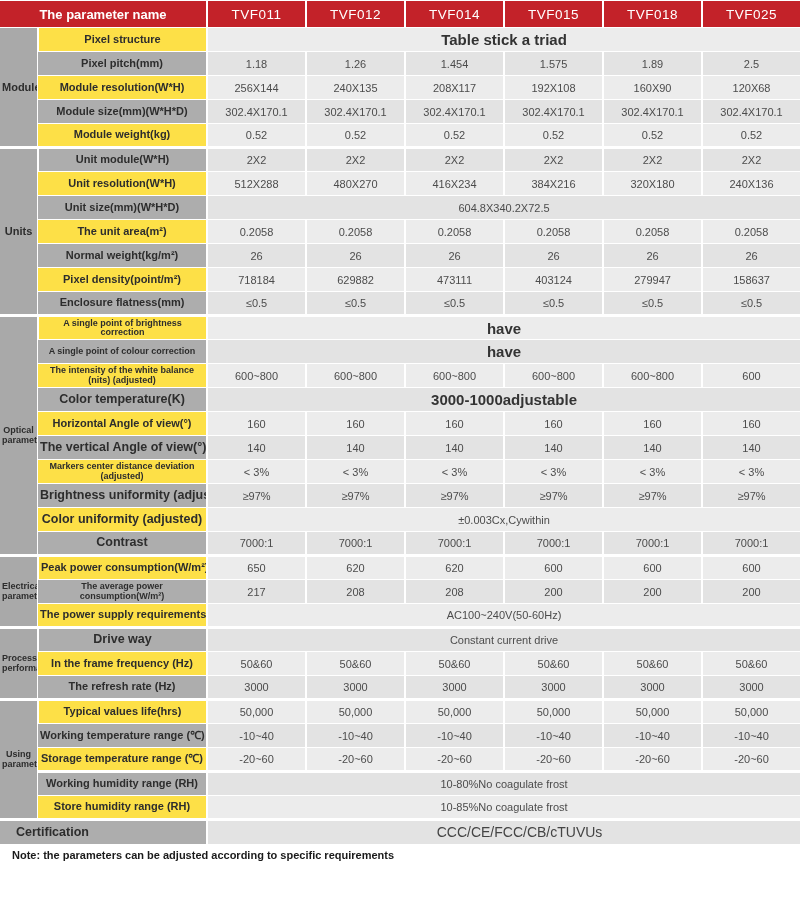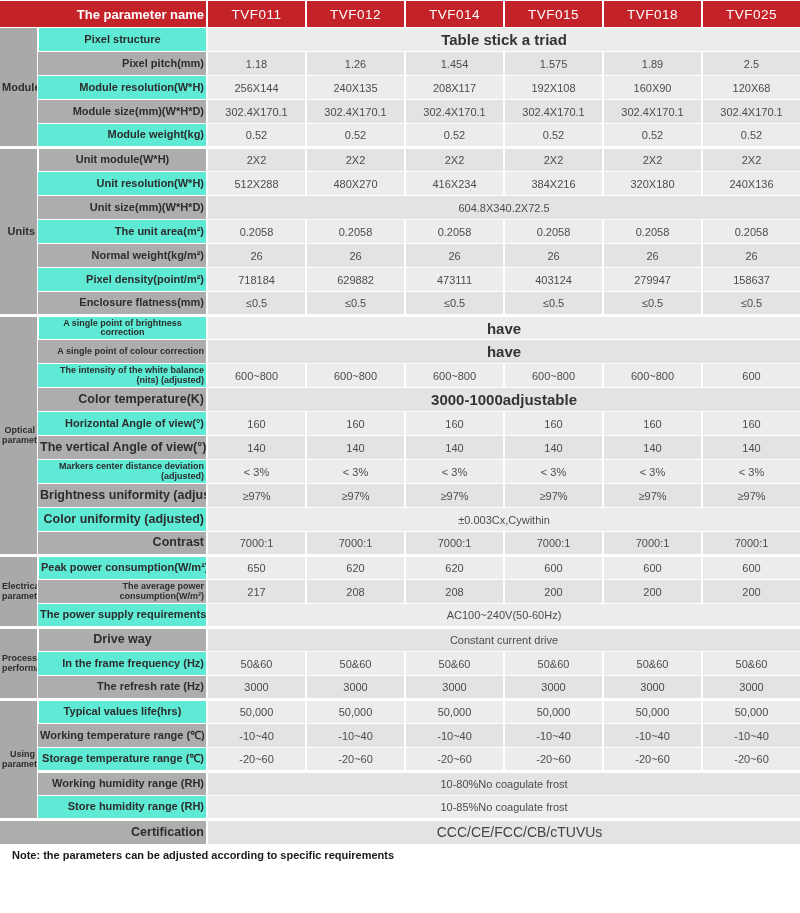--- a/index.html
+++ b/index.html
@@ -4,30 +4,30 @@
 <style>
   html,body{margin:0;padding:0;background:#fff;}
   body{font-family:"Liberation Sans",sans-serif;}
   .sheet{width:800px;height:913px;background:#fff;overflow:hidden;}
   table.spec{width:800px;border-collapse:collapse;table-layout:fixed;}
   table.spec th, table.spec td{
     border:solid #fff;border-width:1px 0 0 2px;
     padding:0 2px;text-align:center;vertical-align:middle;
     overflow:hidden;white-space:nowrap;
   }
-  table.spec th:first-child, table.spec tr td:first-child{border-left:0;text-align:right;}
+  table.spec th:first-child, table.spec tr td:first-child{border-left:0;}
   tr{height:24px;}
   tr.hdr{height:27px;}
   tr.thick td{border-top-width:3px;}
   th.red{background:#c32229;color:#fff;font-weight:bold;font-size:13px;border-top:0;}
   th.model{font-weight:normal;font-size:13.5px;letter-spacing:.5px;}
   td.group{background:#a9a9a9;color:#2d2d2d;font-weight:bold;font-size:11px;
     line-height:1.1;white-space:normal;padding:0 1px;}
   td.group.gsmall{font-size:9px;}
-  td.label{background:#5eead4;color:#2d2d2d;font-weight:bold;font-size:11px;line-height:1.05;}
+  td.label{background:#fde047;color:#2d2d2d;font-weight:bold;font-size:11px;line-height:1.05;}
   tr.odd td.label{background:#adadad;}
   td.label.s{font-size:9px;white-space:normal;}
   td.label.b{font-size:12.5px;}
   td.label.cert{text-align:left;padding-left:16px;font-size:12.5px;}
   td.val{background:#ececec;color:#4c4c4c;font-size:11px;}
   tr.odd td.val{background:#e3e3e3;}
   td.val.vb{font-weight:bold;font-size:15px;color:#333;}
   td.val.vbig{font-size:14px;color:#444;padding-left:33px;}
   .note{margin-top:5px;padding-left:12px;font-weight:bold;font-size:11px;color:#1a1a1a;}
 </style>

